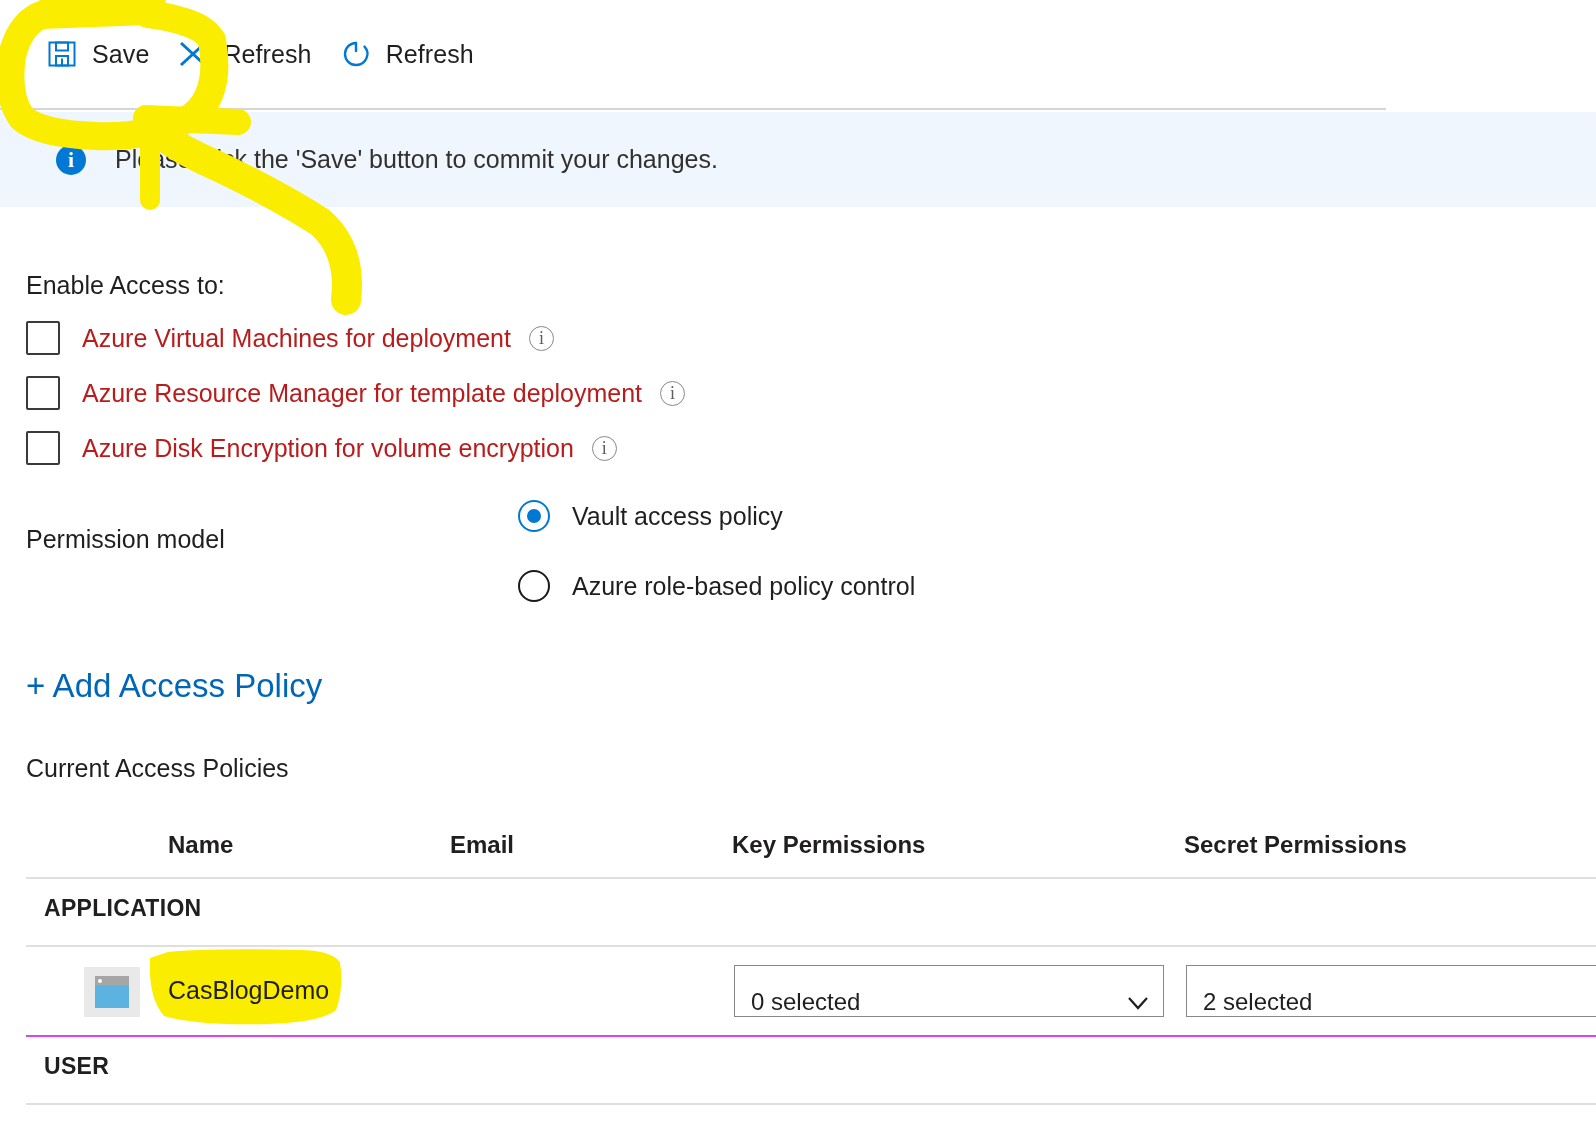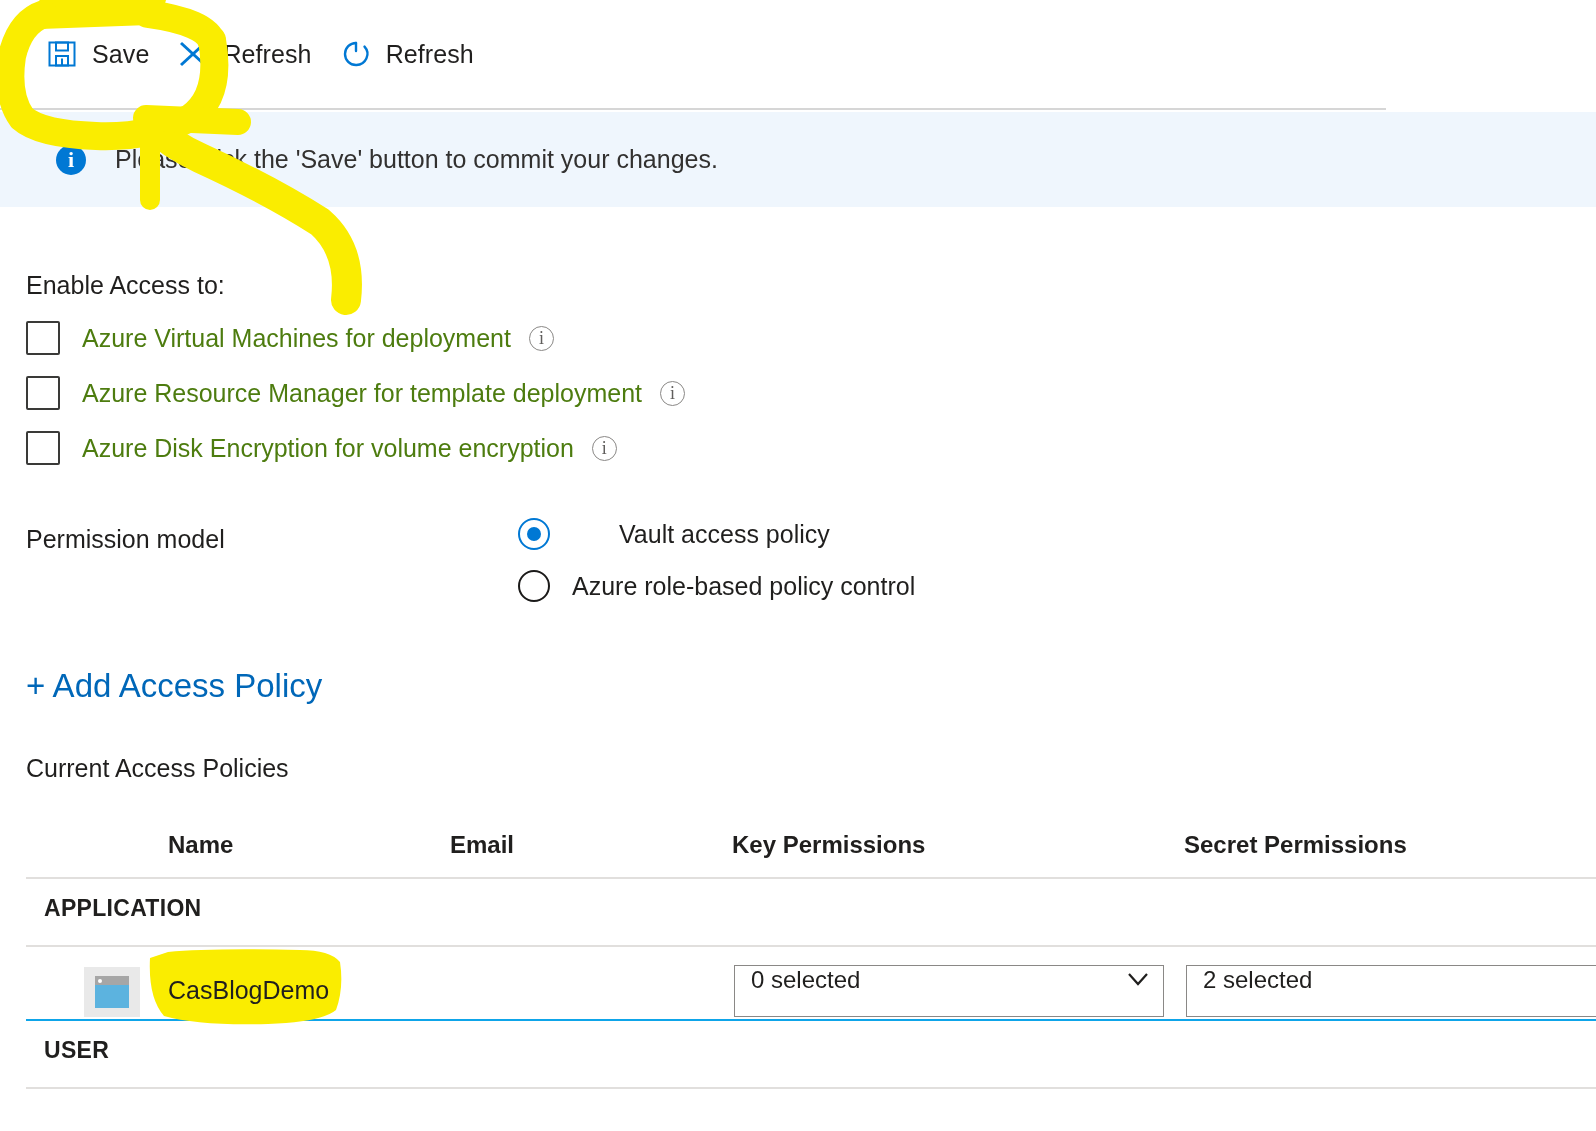--- a/index.html
+++ b/index.html
@@ -92,21 +92,21 @@
     width: 34px; height: 34px;
     border: 2px solid #3a3a38;
     background: #ffffff;
     flex: 0 0 34px;
     cursor: pointer;
     border-radius: 2px;
   }
   .cb-label {
     margin-left: 22px;
     font-size: 25px;
-    color: #4d7c0f;
+    color: #b91c1c;
     white-space: nowrap;
   }
   .hint-icon {
     margin-left: 18px;
     width: 25px; height: 25px; flex: 0 0 25px;
     border-radius: 50%;
     border: 1.6px solid #8a8886;
     color: #605e5c;
     font-family: "Liberation Serif", serif;
     font-size: 18px;
@@ -178,22 +178,22 @@
   .group-label {
     position: absolute;
     left: 18px; top: 16px;
     font-size: 23px;
     font-weight: bold;
     color: #201f1e;
     letter-spacing: .3px;
   }
   .data-row {
     position: relative;
-    height: 74px;
-    border-bottom: 2px solid #0ea5e9;
+    height: 90px;
+    border-bottom: 2px solid #d946ef;
   }
   .app-icon {
     position: absolute;
     left: 58px; top: 20px;
     width: 56px; height: 50px;
     background: #e9e9e9;
     display: flex;
     align-items: center;
     justify-content: center;
   }
@@ -220,21 +220,21 @@
     white-space: nowrap;
     z-index: 3;
   }
   .dd {
     position: absolute;
     top: 18px;
     height: 52px;
     border: 1.6px solid #8a8886;
     background: #ffffff;
     display: flex;
-    align-items: flex-start;
+    align-items: flex-end;
     padding: 0 12px 0 16px;
     cursor: pointer;
   }
   .dd-value {
     font-size: 24px;
     color: #201f1e;
     white-space: nowrap;
     flex: 1 1 auto;
   }
   .dd-chevron { width: 26px; height: 26px; flex: 0 0 26px; }
@@ -308,21 +308,21 @@
   </div>
 
   <div class="checkbox-row" style="top:224px;">
     <span class="cb-box"></span>
     <span class="cb-label">Azure Disk Encryption for volume encryption</span>
     <span class="hint-icon">i</span>
   </div>
 
   <div class="section-label" style="left:26px; top:318px;">Permission model</div>
 
-  <div class="radio-row" style="top:311px;gap:47px;">
+  <div class="radio-row" style="top:293px;">
     <span class="radio-outer checked"></span>
     <span class="radio-label">Vault access policy</span>
   </div>
 
   <div class="radio-row" style="top:363px;">
     <span class="radio-outer"></span>
     <span class="radio-label">Azure role-based policy control</span>
   </div>
 
   <div class="link-add">+ Add Access Policy</div>

